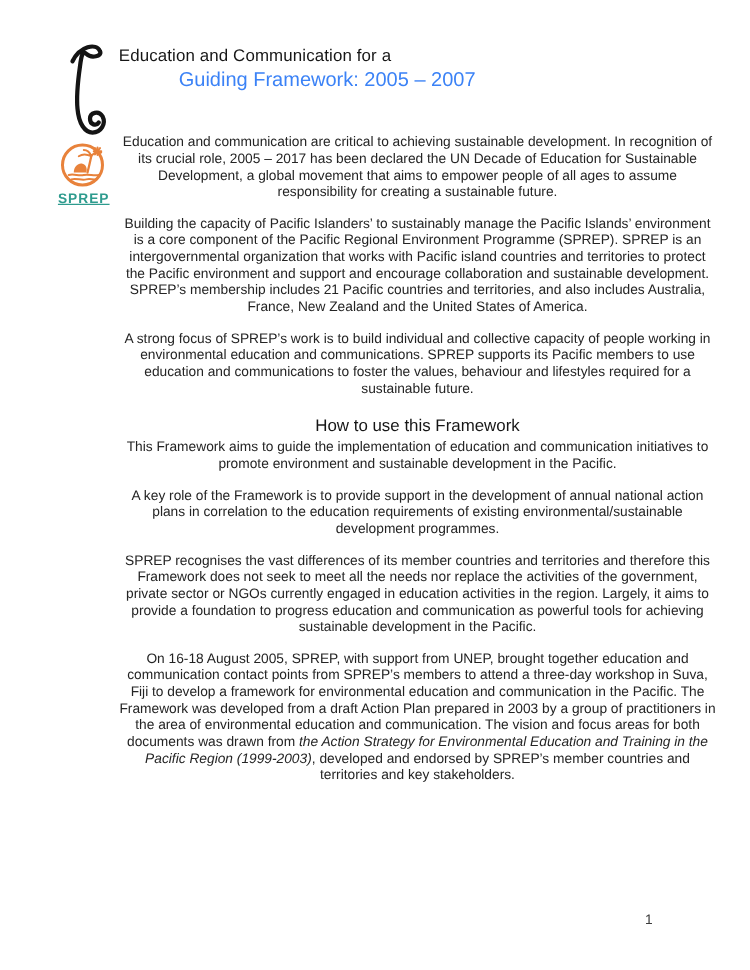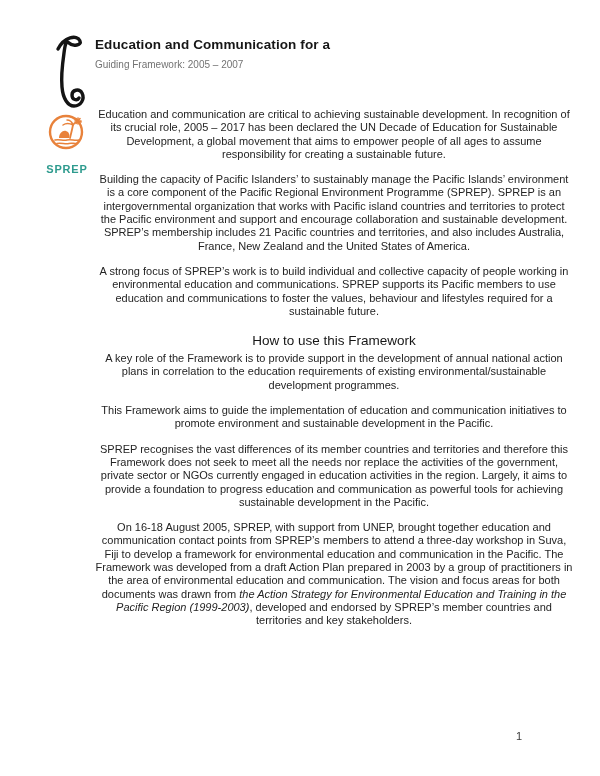--- a/index.html
+++ b/index.html
@@ -24,46 +24,48 @@
     height: 82px;
   }
   .header-titles {
     position: absolute;
     left: 95px;
     top: 36px;
     width: 430px;
   }
   .title-line {
     font-size: 13.5px;
-    font-weight: bold;
+    font-weight: normal;
     line-height: 17.5px;
     letter-spacing: 0.1px;
     color: #161616;
   }
   .subtitle {
-    font-size: 10px;
+    font-size: 16px;
     line-height: 16px;
     margin-top: 3px;
-    color: #737373;
+    color: #3b82f6;
+    margin-left: 48px;
   }
   
   .sprep-logo {
     position: absolute;
     left: 43px;
     top: 112px;
     width: 48px;
     text-align: center;
   }
   .sprep-logo svg { display: block; margin: 0 auto; }
   .sprep-label {
     font-size: 11px;
     font-weight: bold;
     letter-spacing: 0.8px;
     color: #2E9B8E;
-    margin-top: 11px;
+    margin-top: 1px;
+    text-decoration: underline;
   }
   
   .content {
     position: absolute;
     left: 95px;
     top: 108px;
     width: 478px;
     font-size: 11px;
     line-height: 13.3px;
     text-align: center;
@@ -125,22 +127,22 @@
     <div class="sprep-label">SPREP</div>
   </div>
 
   <div class="content">
     <p>Education and communication are critical to achieving sustainable development. In recognition of its crucial role, 2005 – 2017 has been declared the UN Decade of Education for Sustainable Development, a global movement that aims to empower people of all ages to assume responsibility for creating a sustainable future.</p>
     <p>Building the capacity of Pacific Islanders’ to sustainably manage the Pacific Islands’ environment is a core component of the Pacific Regional Environment Programme (SPREP). SPREP is an intergovernmental organization that works with Pacific island countries and territories to protect the Pacific environment and support and encourage collaboration and sustainable development. SPREP’s membership includes 21 Pacific countries and territories, and also includes Australia, France, New Zealand and the United States of America.</p>
     <p>A strong focus of SPREP’s work is to build individual and collective capacity of people working in environmental education and communications. SPREP supports its Pacific members to use education and communications to foster the values, behaviour and lifestyles required for a sustainable future.</p>
 
     <h2>How to use this Framework</h2>
 
+    <p>This Framework aims to guide the implementation of education and communication initiatives to promote environment and sustainable development in the Pacific.</p>
     <p>A key role of the Framework is to provide support in the development of annual national action plans in correlation to the education requirements of existing environmental/sustainable development programmes.</p>
-    <p>This Framework aims to guide the implementation of education and communication initiatives to promote environment and sustainable development in the Pacific.</p>
     <p>SPREP recognises the vast differences of its member countries and territories and therefore this Framework does not seek to meet all the needs nor replace the activities of the government, private sector or NGOs currently engaged in education activities in the region. Largely, it aims to provide a foundation to progress education and communication as powerful tools for achieving sustainable development in the Pacific.</p>
 
     <p><span>On 16-18 August 2005, SPREP, with support from UNEP, brought together education and communication contact points from SPREP’s members to attend a three-day workshop in Suva, Fiji to develop a framework for environmental education and communication in the Pacific. The Framework was developed from a draft Action Plan prepared in 2003 by a group of practitioners in the area of environmental education and communication. The vision and focus areas for both documents was drawn from </span><span class="italic">the Action Strategy for Environmental Education and Training in the Pacific Region (1999-2003)</span><span>, developed and endorsed by SPREP’s member countries and territories and key stakeholders.</span></p>
   </div>
 
   <div class="page-number">1</div>
 
 </div>
 
 </body></html>

